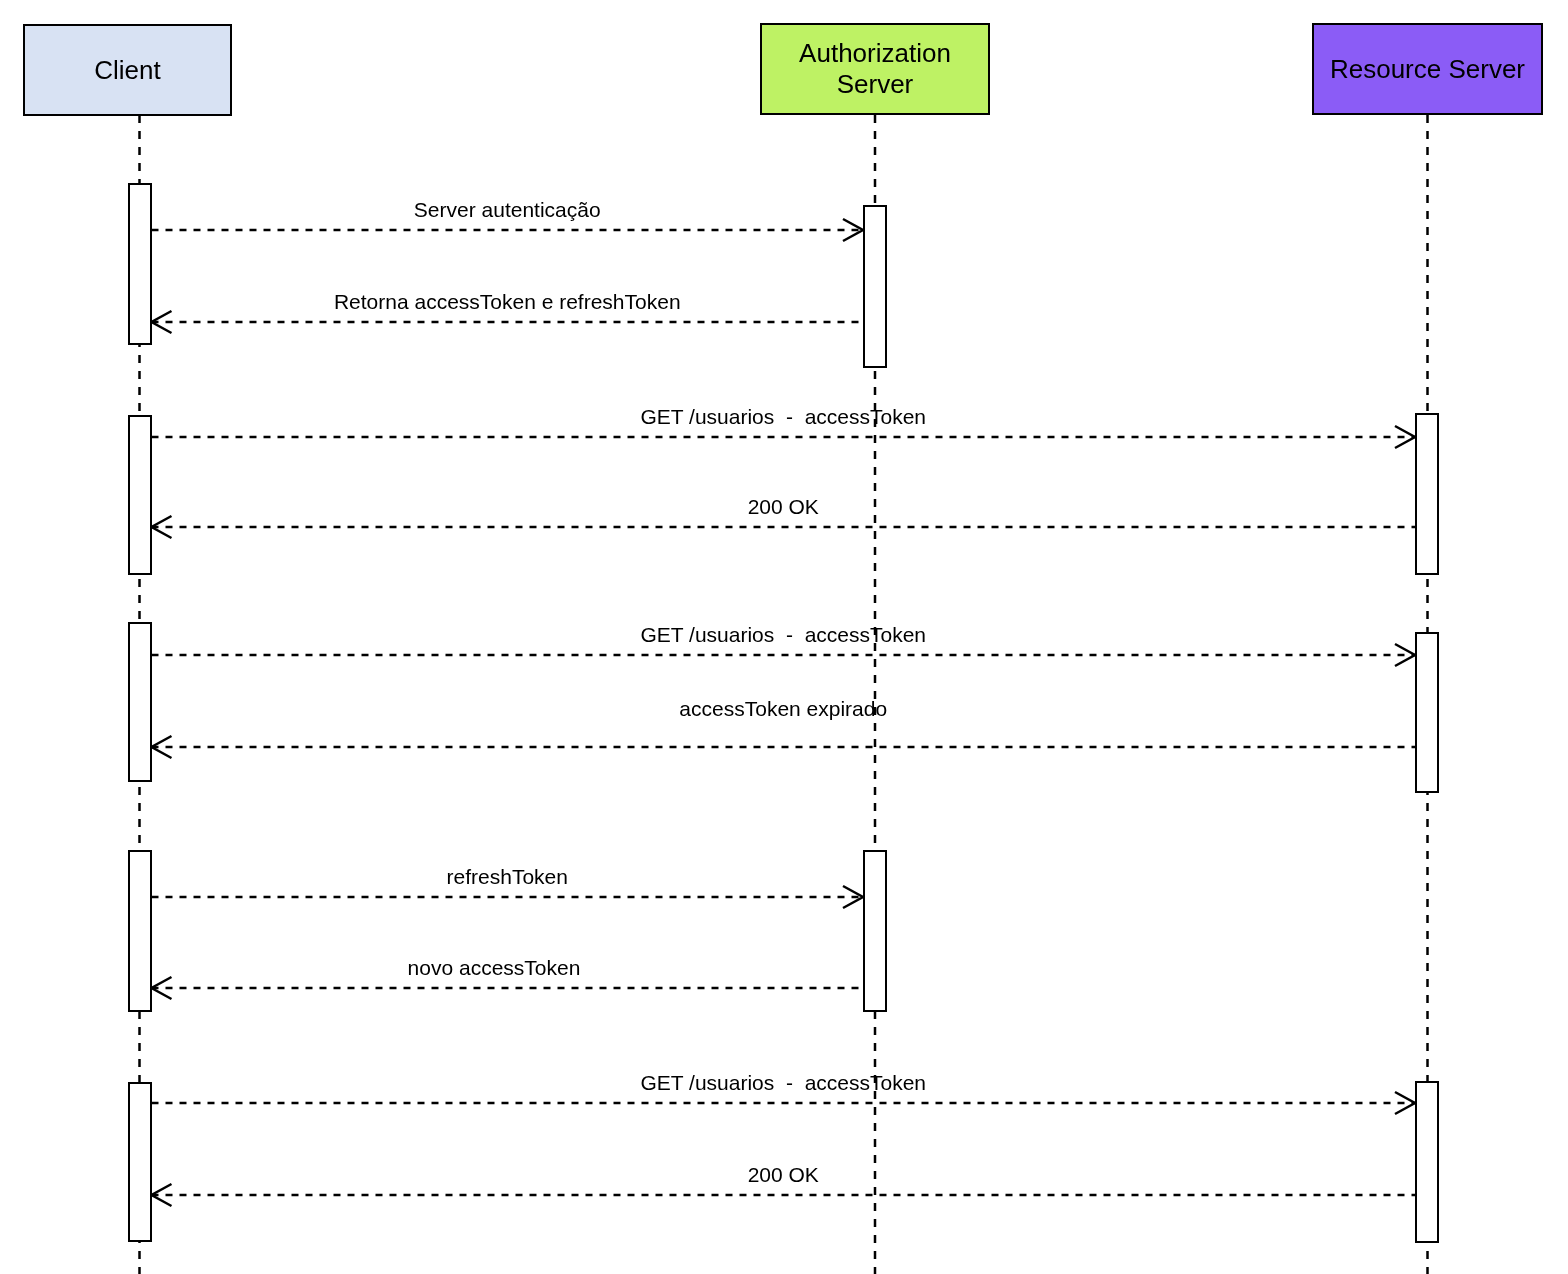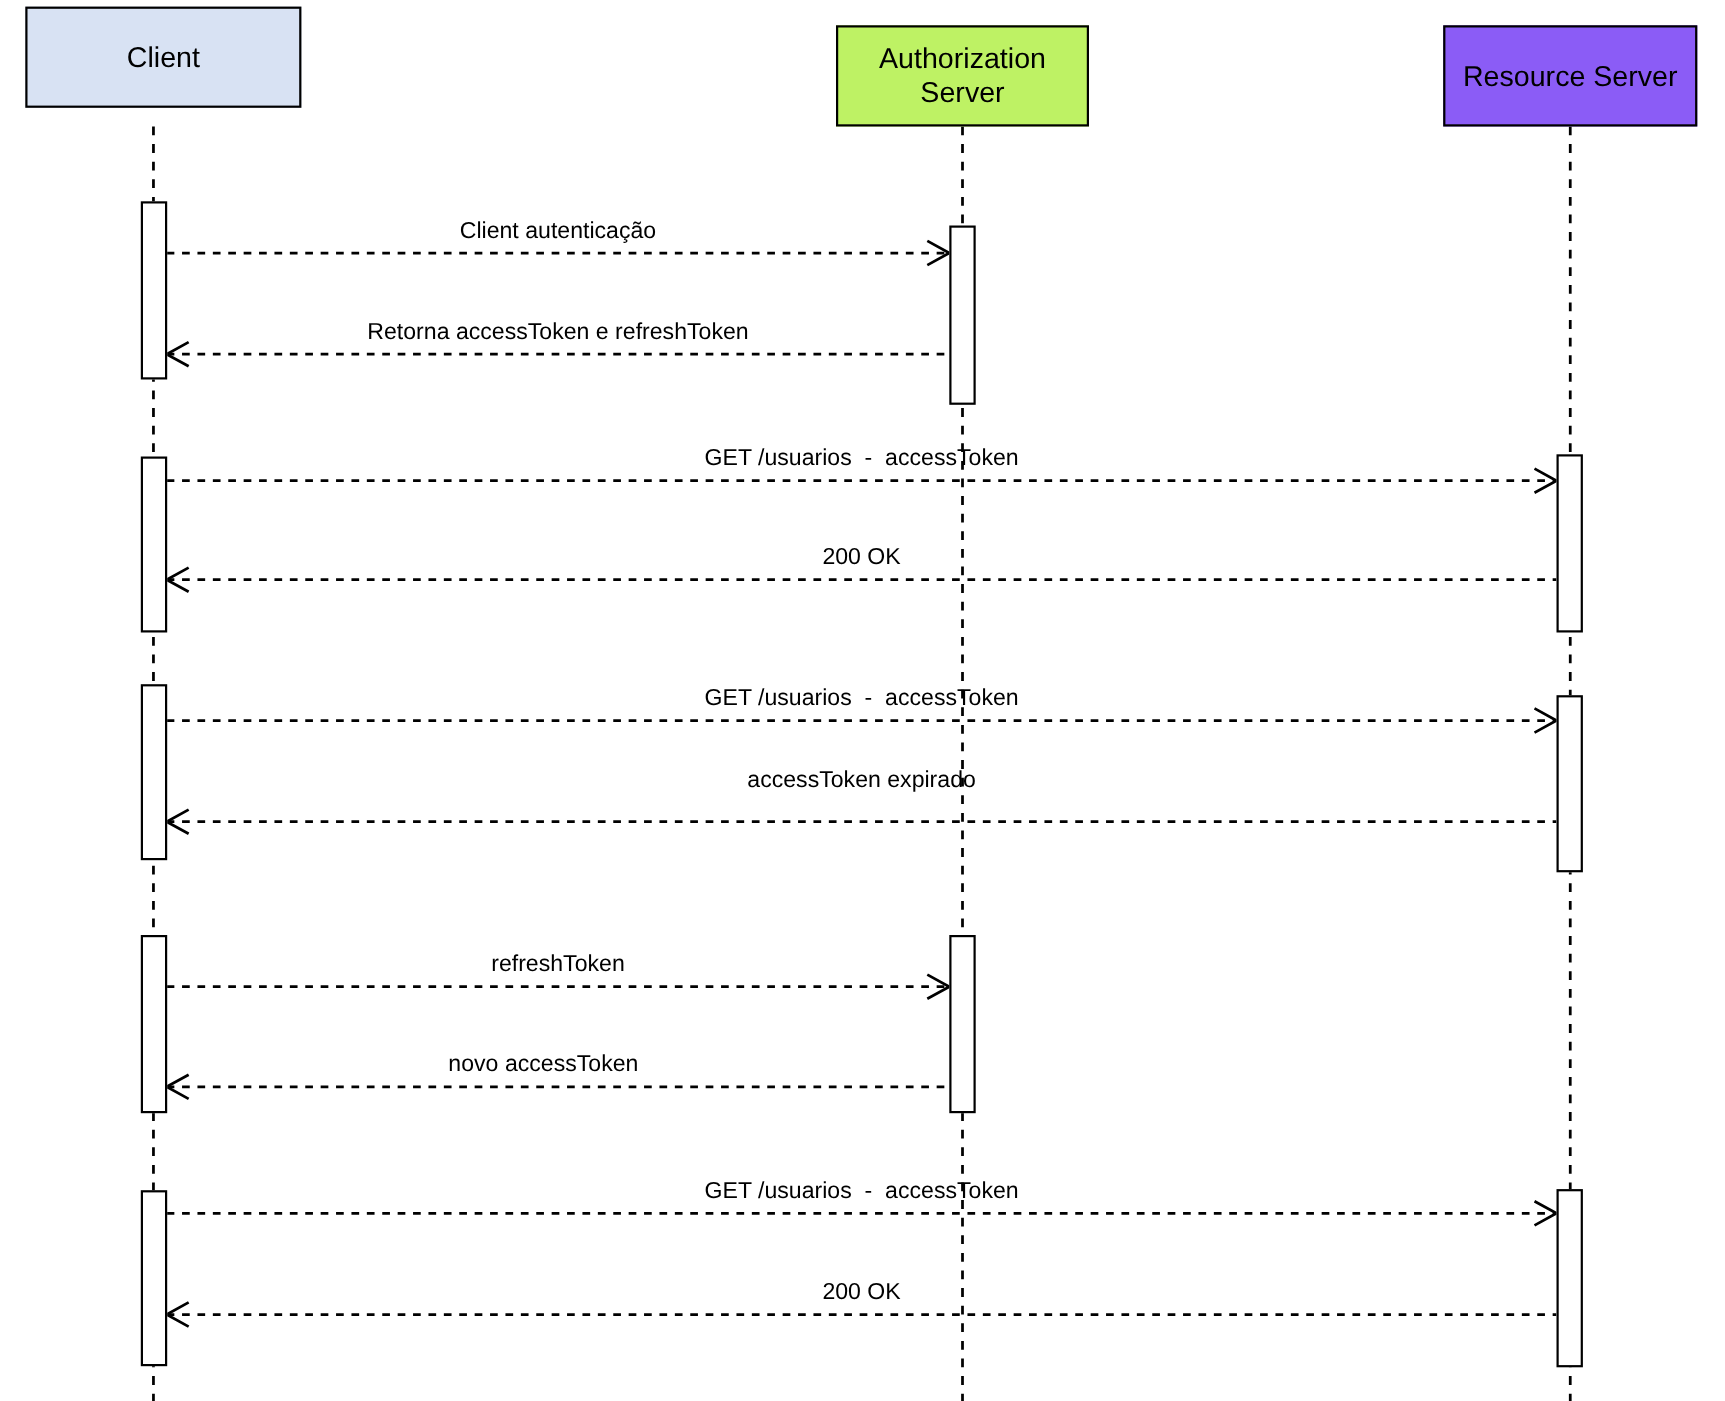--- a/index.html
+++ b/index.html
@@ -73,39 +73,39 @@
       <line x1="151.5" y1="897" x2="863" y2="897" stroke="#000000" stroke-width="2.5" stroke-dasharray="7,7"></line>
       <polyline points="843,886 863,897 843,908" fill="none" stroke="#000000" stroke-width="2.5"></polyline>
       <line x1="151.5" y1="988" x2="863" y2="988" stroke="#000000" stroke-width="2.5" stroke-dasharray="7,7"></line>
       <polyline points="171.5,977 151.5,988 171.5,999" fill="none" stroke="#000000" stroke-width="2.5"></polyline>
       <line x1="151.5" y1="1103" x2="1415" y2="1103" stroke="#000000" stroke-width="2.5" stroke-dasharray="7,7"></line>
       <polyline points="1395,1092 1415,1103 1395,1114" fill="none" stroke="#000000" stroke-width="2.5"></polyline>
       <line x1="151.5" y1="1195" x2="1415" y2="1195" stroke="#000000" stroke-width="2.5" stroke-dasharray="7,7"></line>
       <polyline points="171.5,1184 151.5,1195 171.5,1206" fill="none" stroke="#000000" stroke-width="2.5"></polyline>
     </svg>
   <div id="actors-layer">
-      <div class="actor-box" style="left: 23px; top: 6px; width: 251px; height: 92px; background: rgb(216, 226, 243);"><span>Client</span></div>
+      <div class="actor-box" style="left: 23px; top: 24px; width: 209px; height: 92px; background: rgb(216, 226, 243);"><span>Client</span></div>
       <div class="actor-box" style="left: 760px; top: 23px; width: 230px; height: 92px; background: #bef264;"><span>Authorization
 Server</span></div>
       <div class="actor-box" style="left: 1312px; top: 23px; width: 231px; height: 92px; background: #8b5cf6;"><span>Resource Server</span></div>
     </div>
   <div id="activations-layer">
       <div class="activation" style="left: 128px; top: 183px; width: 24px; height: 162px; background: rgb(255, 255, 255);"></div>
       <div class="activation" style="left: 128px; top: 415px; width: 24px; height: 160px; background: rgb(255, 255, 255);"></div>
       <div class="activation" style="left: 128px; top: 622px; width: 24px; height: 160px; background: rgb(255, 255, 255);"></div>
       <div class="activation" style="left: 128px; top: 850px; width: 24px; height: 162px; background: rgb(255, 255, 255);"></div>
       <div class="activation" style="left: 128px; top: 1082px; width: 24px; height: 160px; background: rgb(255, 255, 255);"></div>
       <div class="activation" style="left: 863px; top: 205px; width: 24px; height: 163px; background: rgb(255, 255, 255);"></div>
       <div class="activation" style="left: 863px; top: 850px; width: 24px; height: 162px; background: rgb(255, 255, 255);"></div>
       <div class="activation" style="left: 1415px; top: 413px; width: 24px; height: 162px; background: rgb(255, 255, 255);"></div>
       <div class="activation" style="left: 1415px; top: 632px; width: 24px; height: 161px; background: rgb(255, 255, 255);"></div>
       <div class="activation" style="left: 1415px; top: 1081px; width: 24px; height: 162px; background: rgb(255, 255, 255);"></div>
     </div>
   <div id="labels-layer">
-      <div class="msg-label" style="left: 507.25px; top: 197px;">Client autenticação</div>
+      <div class="msg-label" style="left: 507.25px; top: 197px;">Server autenticação</div>
       <div class="msg-label" style="left: 507.25px; top: 289px;">Retorna accessToken e refreshToken</div>
       <div class="msg-label" style="left: 783.25px; top: 404px;">GET /usuarios  -  accessToken</div>
       <div class="msg-label" style="left: 783.25px; top: 494px;">200 OK</div>
       <div class="msg-label" style="left: 783.25px; top: 622px;">GET /usuarios  -  accessToken</div>
       <div class="msg-label" style="left: 783.25px; top: 696px;">accessToken expirado</div>
       <div class="msg-label" style="left: 507.25px; top: 864px;">refreshToken</div>
       <div class="msg-label" style="left: 494px; top: 955px;">novo accessToken</div>
       <div class="msg-label" style="left: 783.25px; top: 1070px;">GET /usuarios  -  accessToken</div>
       <div class="msg-label" style="left: 783.25px; top: 1162px;">200 OK</div>
     </div>

